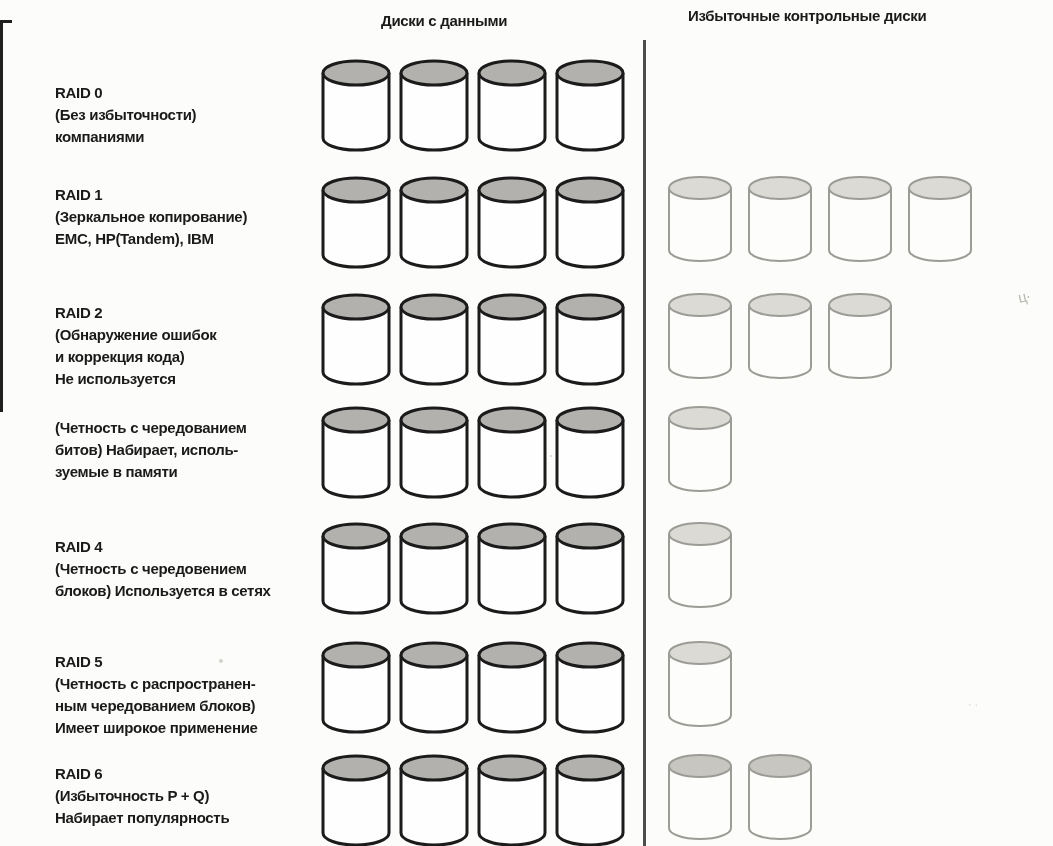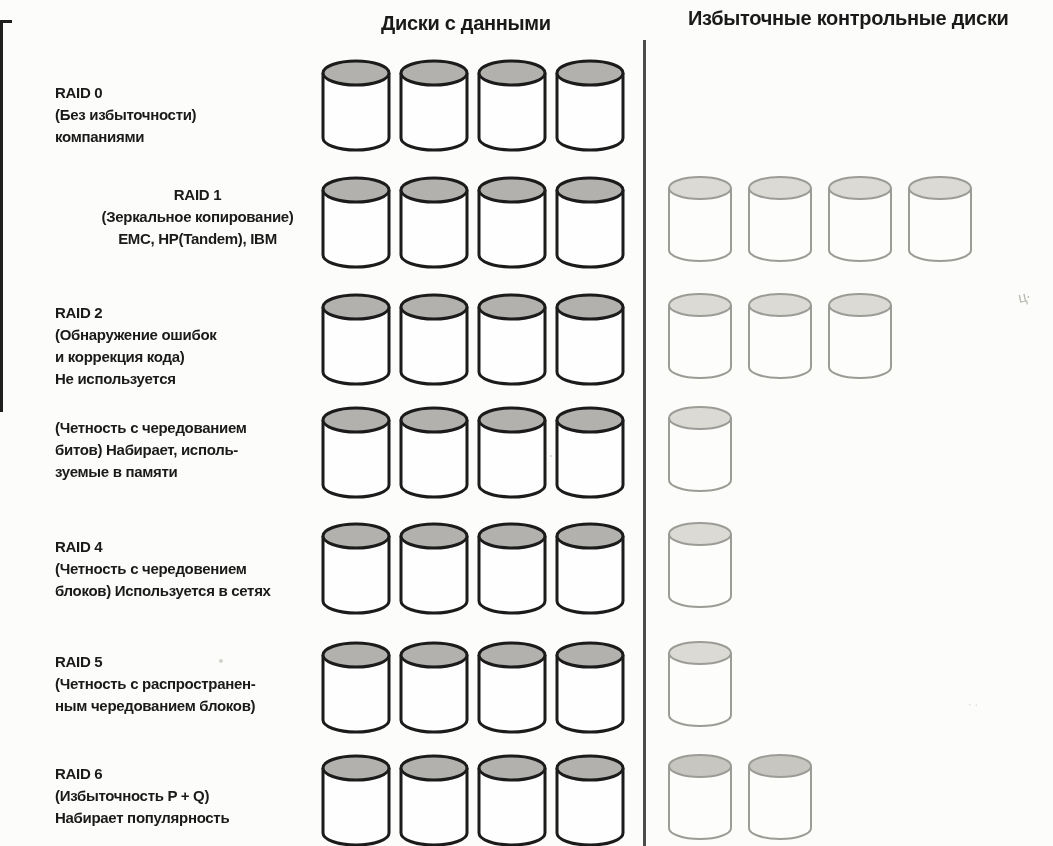--- a/index.html
+++ b/index.html
@@ -16,21 +16,21 @@
   .edge-tick{position:absolute;left:0;top:20px;width:12px;height:3px;background:#1f1f1f;}
   
   .speck{position:absolute;width:2px;height:2px;background:#c9c9c4;border-radius:50%;
          box-shadow: -210px 410px 0 1px #d2d2cc, 120px 205px 0 0 #d5d5cf,
                      -40px 640px 0 0 #d8d8d2, 60px 55px 0 0 #dededa;}
   .smudge{position:absolute;left:1018px;top:288px;color:#b9b9b3;font-size:15px;
           transform:rotate(-12deg);letter-spacing:-1px;user-select:none;}
   .smudge2{position:absolute;left:968px;top:698px;color:#cfcfc9;font-size:11px;
           transform:rotate(5deg);user-select:none;}
 
-  .hdr{position:absolute;font-weight:bold;font-size:20px;white-space:nowrap;letter-spacing:-0.3px;}
+  .hdr{position:absolute;font-weight:bold;font-size:15px;white-space:nowrap;letter-spacing:-0.3px;}
   .hdr-data{left:381px;top:12px;}
   .hdr-red{left:688px;top:7px;text-align:right;}
 
   .divider{position:absolute;left:643px;top:40px;width:3px;height:806px;background:#4d4d4b;}
 
   .raid-row{position:absolute;left:0;top:0;width:1053px;}
   .raid-label{
     position:absolute;left:55px;width:285px;
     font-weight:bold;font-size:15px;line-height:22px;
     letter-spacing:-0.3px;white-space:nowrap;
@@ -70,21 +70,21 @@
         <div class="disk" style="left: 476px; top: 58px;"><svg width="72" height="95" viewBox="0 0 72 95" xmlns="http://www.w3.org/2000/svg">
             <path d="M3 15 L3 80 A33 12 0 0 0 69 80 L69 15" fill="#fefefe" stroke="#1b1b1b" stroke-width="3" stroke-linejoin="round"></path>
             <ellipse cx="36" cy="15" rx="33" ry="12" fill="#b3b1ae" stroke="#1b1b1b" stroke-width="3"></ellipse>
           </svg></div>
         <div class="disk" style="left: 554px; top: 58px;"><svg width="72" height="95" viewBox="0 0 72 95" xmlns="http://www.w3.org/2000/svg">
             <path d="M3 15 L3 80 A33 12 0 0 0 69 80 L69 15" fill="#fefefe" stroke="#1b1b1b" stroke-width="3" stroke-linejoin="round"></path>
             <ellipse cx="36" cy="15" rx="33" ry="12" fill="#b3b1ae" stroke="#1b1b1b" stroke-width="3"></ellipse>
           </svg></div>
       </div>
       <div class="raid-row">
-        <div class="raid-label" style="top: 184px; text-align: center;">
+        <div class="raid-label" style="top: 184px;">
           <div>RAID 1</div>
           <div>(Зеркальное копирование)</div>
           <div>EMC, HP(Tandem), IBM</div>
         </div>
         <div class="disk" style="left: 320px; top: 175px;"><svg width="72" height="95" viewBox="0 0 72 95" xmlns="http://www.w3.org/2000/svg">
             <path d="M3 15 L3 80 A33 12 0 0 0 69 80 L69 15" fill="#fefefe" stroke="#1b1b1b" stroke-width="3" stroke-linejoin="round"></path>
             <ellipse cx="36" cy="15" rx="33" ry="12" fill="#b3b1ae" stroke="#1b1b1b" stroke-width="3"></ellipse>
           </svg></div>
         <div class="disk" style="left: 398px; top: 175px;"><svg width="72" height="95" viewBox="0 0 72 95" xmlns="http://www.w3.org/2000/svg">
             <path d="M3 15 L3 80 A33 12 0 0 0 69 80 L69 15" fill="#fefefe" stroke="#1b1b1b" stroke-width="3" stroke-linejoin="round"></path>
@@ -203,20 +203,21 @@
         <div class="disk" style="left: 667px; top: 521px;"><svg width="66" height="88" viewBox="0 0 66 88" xmlns="http://www.w3.org/2000/svg">
             <path d="M2 13 L2 75 A31 11 0 0 0 64 75 L64 13" fill="#fdfdfc" stroke="#9c9c96" stroke-width="2" stroke-linejoin="round"></path>
             <ellipse cx="33" cy="13" rx="31" ry="11" fill="#dcdad5" stroke="#9c9c96" stroke-width="2"></ellipse>
           </svg></div>
       </div>
       <div class="raid-row">
         <div class="raid-label" style="top: 651px;">
           <div>RAID 5</div>
           <div>(Четность с распространен-</div>
           <div>ным чередованием блоков)</div>
+          <div>Имеет широкое применение</div>
         </div>
         <div class="disk" style="left: 320px; top: 640px;"><svg width="72" height="95" viewBox="0 0 72 95" xmlns="http://www.w3.org/2000/svg">
             <path d="M3 15 L3 80 A33 12 0 0 0 69 80 L69 15" fill="#fefefe" stroke="#1b1b1b" stroke-width="3" stroke-linejoin="round"></path>
             <ellipse cx="36" cy="15" rx="33" ry="12" fill="#b3b1ae" stroke="#1b1b1b" stroke-width="3"></ellipse>
           </svg></div>
         <div class="disk" style="left: 398px; top: 640px;"><svg width="72" height="95" viewBox="0 0 72 95" xmlns="http://www.w3.org/2000/svg">
             <path d="M3 15 L3 80 A33 12 0 0 0 69 80 L69 15" fill="#fefefe" stroke="#1b1b1b" stroke-width="3" stroke-linejoin="round"></path>
             <ellipse cx="36" cy="15" rx="33" ry="12" fill="#b3b1ae" stroke="#1b1b1b" stroke-width="3"></ellipse>
           </svg></div>
         <div class="disk" style="left: 476px; top: 640px;"><svg width="72" height="95" viewBox="0 0 72 95" xmlns="http://www.w3.org/2000/svg">

